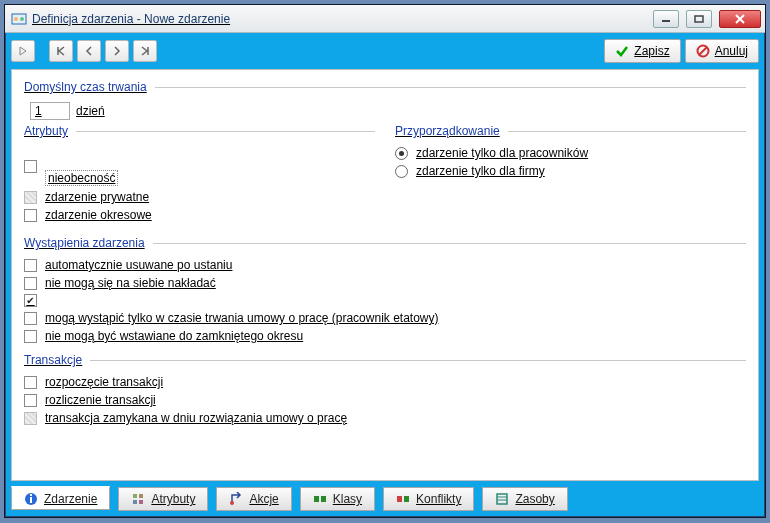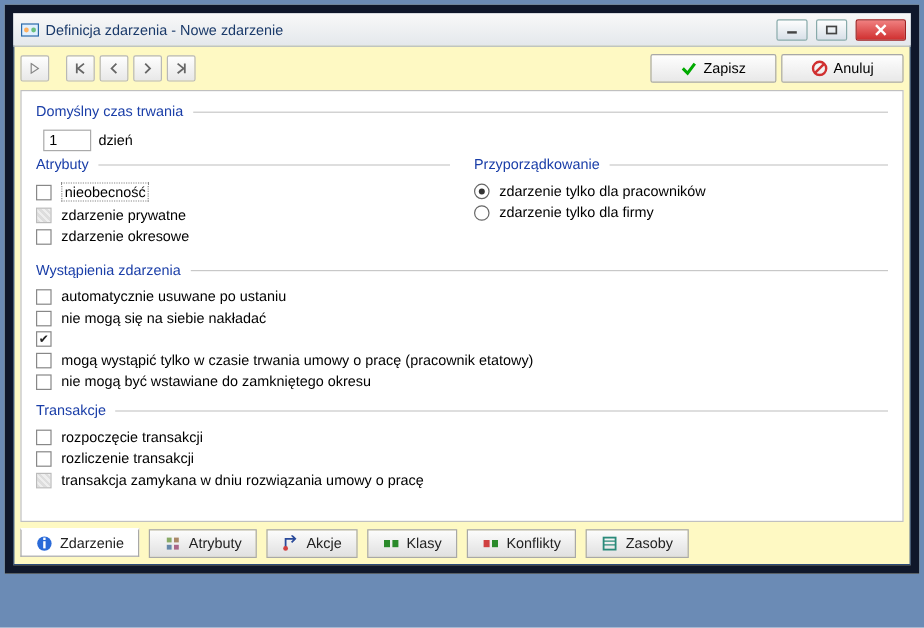--- a/index.html
+++ b/index.html
@@ -5,23 +5,24 @@
   * { box-sizing: border-box; }
   body {
     margin: 0;
     font-family: "Segoe UI", Tahoma, sans-serif;
     font-size: 12px;
     background: #6b8bb5;
     padding: 4px;
   }
   .window {
     width: 762px;
-    background: #fef9c3;
-    border: 7px solid #0f172a;
+    background: #0ea5e9;
+    border: 1px solid #0f172a;
     box-shadow: 0 0 0 1px #2a4a7a inset;
+    text-decoration: underline;
   }
   .titlebar {
     height: 28px;
     background: linear-gradient(to bottom, #f8f8f8, #e4e8ec);
     border-bottom: 1px solid #b0b8c0;
     display: flex;
     align-items: center;
     padding: 0 4px 0 6px;
     gap: 5px;
   }
@@ -61,31 +62,31 @@
     display:inline-flex; align-items:center; justify-content:center;
     color:#666;
     font-size: 10px;
   }
   .toolbar .spacer { flex:1; }
   .action-btn {
     height: 24px;
     border: 1px solid #a8a8a8;
     background: linear-gradient(to bottom,#fefefe,#e8e8e8);
     border-radius: 2px;
-    padding: 0 24px;
+    padding: 0 10px;
     display:inline-flex; align-items:center;
     gap:5px;
     font-size:12px;
   }
   .content {
     margin: 0 6px 6px 6px;
     border: 1px solid #c0c0c0;
     background: #fff;
     padding: 10px 12px 12px 12px;
-    height: 360px;
+    height: 412px;
   }
   .section-header {
     color: #1a3ea8;
     font-size: 12px;
     margin: 10px 0 8px 0;
     display:flex;
     align-items:center;
     gap:8px;
   }
   .section-header:first-child { margin-top:0; }
@@ -146,21 +147,21 @@
     display:inline-flex; align-items:center; gap:6px;
     font-size:12px;
     color:#222;
   }
   .tab.active {
     background:#fff;
     border-top:2px solid #fff;
     margin-top:-1px;
   }
   .disabled-text { color:#999; }
-  .dotted { border:1px dotted #888; padding:0 2px; }
+  .dotted { border:1px dotted #888; padding:0 2px;margin-top:24px; }
   .icon-sm { width:14px; height:14px; display:inline-block; }
 </style>
 </head>
 <body>
 
 <div class="window">
 
   <div class="titlebar">
     <span class="app-icon">
       <svg viewBox="0 0 16 16" width="16" height="16">

